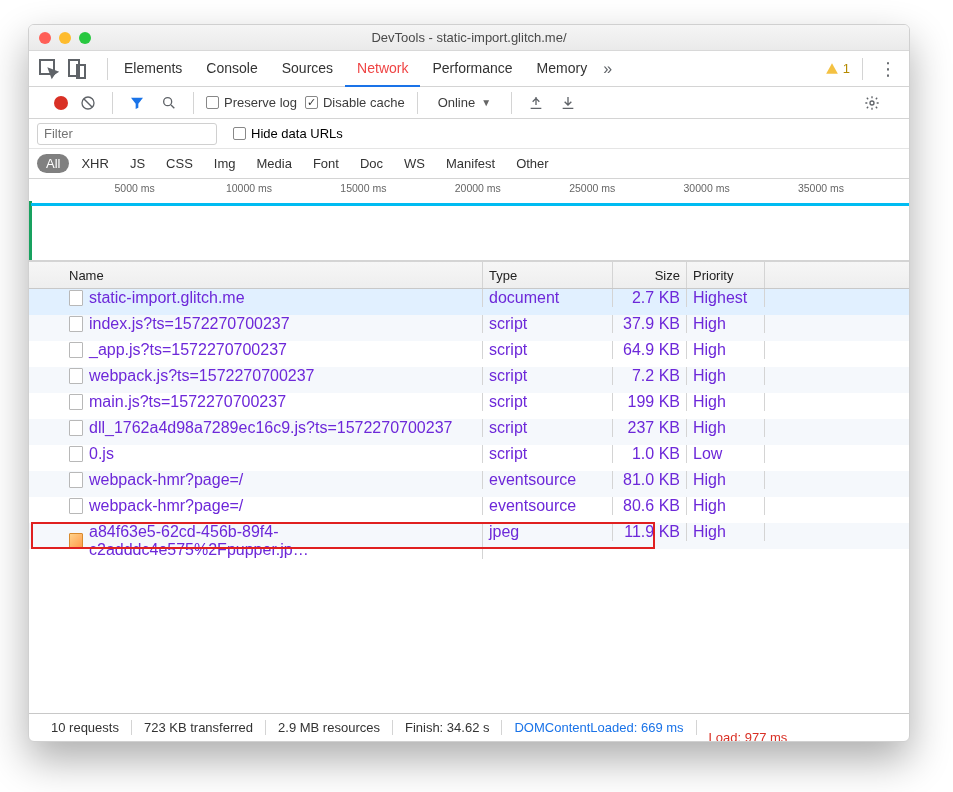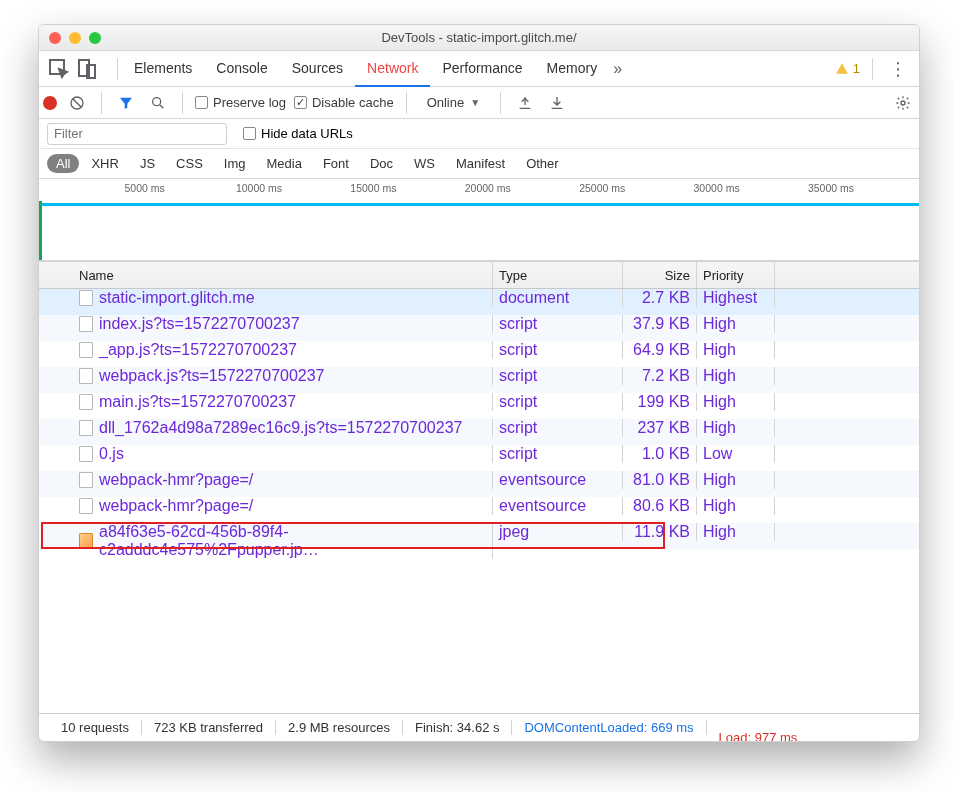--- a/index.html
+++ b/index.html
@@ -7,21 +7,21 @@
   font-family: -apple-system, BlinkMacSystemFont, "Segoe UI", sans-serif;
   font-size: 13px;
   background: #fff;
   width: 953px;
   height: 792px;
   position: relative;
 }
 .window {
   position: absolute;
   top: 24px;
-  left: 38px;
+  left: 28px;
   width: 882px;
   height: 718px;
   background: #fff;
   border: 1px solid #d0d0d0;
   border-radius: 6px;
   box-shadow: 0 18px 40px rgba(0,0,0,0.32);
   display: flex;
   flex-direction: column;
   overflow: hidden;
 }
@@ -69,21 +69,21 @@
 .tabbar-right { margin-left: auto; display: flex; align-items: center; gap: 8px; }
 .chev { color: #5f6368; font-size: 16px; padding: 0 4px; cursor: pointer; }
 .warn-badge { display: flex; align-items: center; gap: 4px; font-size: 13px; color: #b58a00; }
 .warn-badge svg { width: 14px; height: 14px; }
 .kebab { font-size: 18px; color: #5f6368; padding: 0 4px; cursor: pointer; }
 .toolbar {
   height: 32px;
   display: flex;
   align-items: center;
   border-bottom: 1px solid #d4d4d4;
-  padding: 0 4px;
+  padding: 0 25px;
   gap: 8px;
   color: #3c3c3c;
 }
 .rec-btn { width: 14px; height: 14px; background: #d93025; border-radius: 50%; }
 .toolbar .icon-btn svg { width: 16px; height: 16px; }
 .funnel { color: #1a73e8; }
 .checkbox-wrap { display: flex; align-items: center; gap: 5px; font-size: 13px; }
 .checkbox { width: 13px; height: 13px; border: 1px solid #888; border-radius: 2px; display: inline-flex; align-items: center; justify-content: center; background: #fff; }
 .checkbox.checked::after { content: "✓"; font-size: 11px; color: #333; line-height: 1; }
 .dropdown { display: flex; align-items: center; gap: 6px; padding: 0 8px; }

